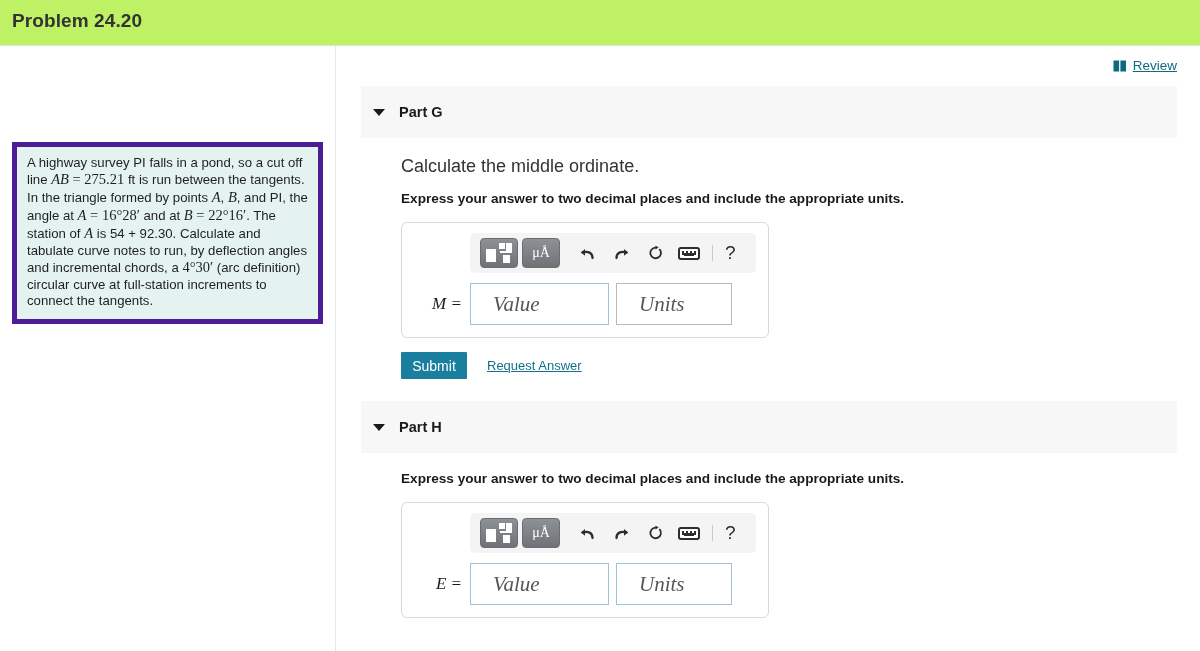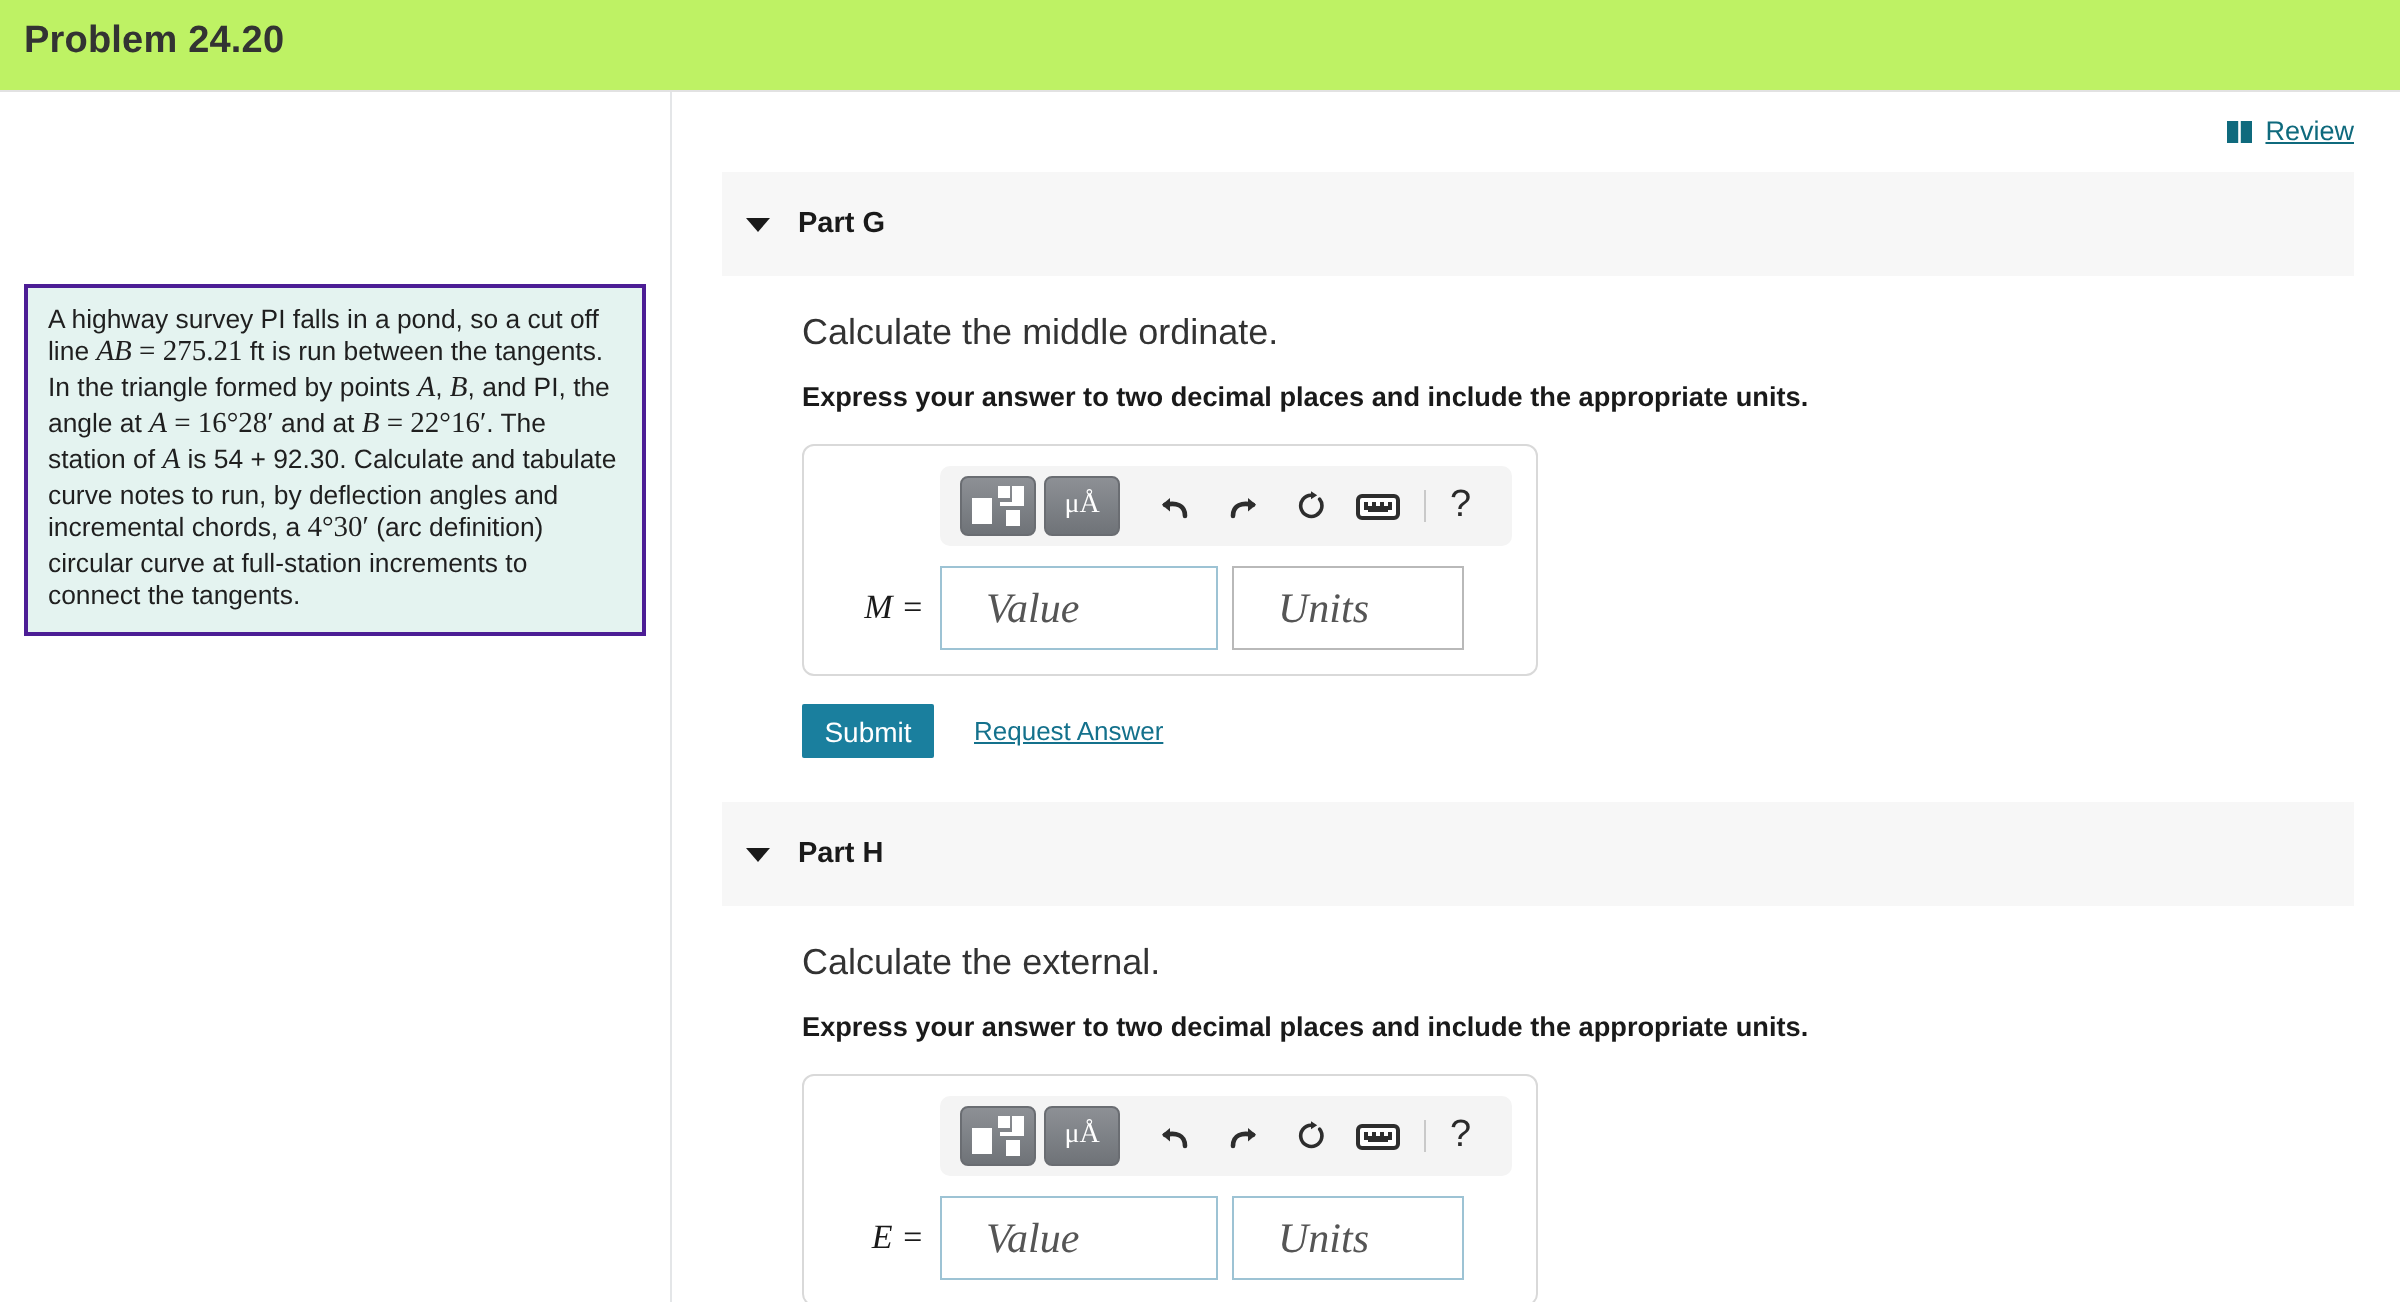--- a/index.html
+++ b/index.html
@@ -64,21 +64,21 @@
     left: 0; top: 0;
     width: 336px; height: 605px;
     background: #ffffff;
     border-right: 1px solid #e4e6e8;
   }
   .problem-box {
     position: absolute;
     left: 12px; top: 96px;
     width: 311px;
     background: #e4f3f0;
-    border: 2px solid #4c1d95;
+    border: 5px solid #4c1d95;
     padding: 8px 10px 10px 10px;
     font-size: 13.2px;
     line-height: 1.23;
     color: #1f1f1f;
   }
   .mathi { font-family: "Liberation Serif", serif; font-style: italic; font-size: 14.5px; }
   .mathr { font-family: "Liberation Serif", serif; font-size: 14.5px; }
 
   .right-pane {
     position: absolute;
@@ -369,21 +369,20 @@
     </div>
 
     <div class="section-gap"></div>
 
     <div class="part-wrap">
       <div class="part-header">
         <span class="caret"></span>
         <span class="part-title">Part H</span>
       </div>
       <div class="part-body">
-        <div class="prompt">Calculate the external.</div>
         <div class="instruction">Express your answer to two decimal places and include the appropriate units.</div>
 
         <div class="answer-card">
           <div class="ans-toolbar">
             <div class="tb-tpl">
               <span class="tpl-grid">
                   <i class="a"></i>
                   <i class="b"></i>
                   <i class="c"></i>
                   <i class="d"></i>

